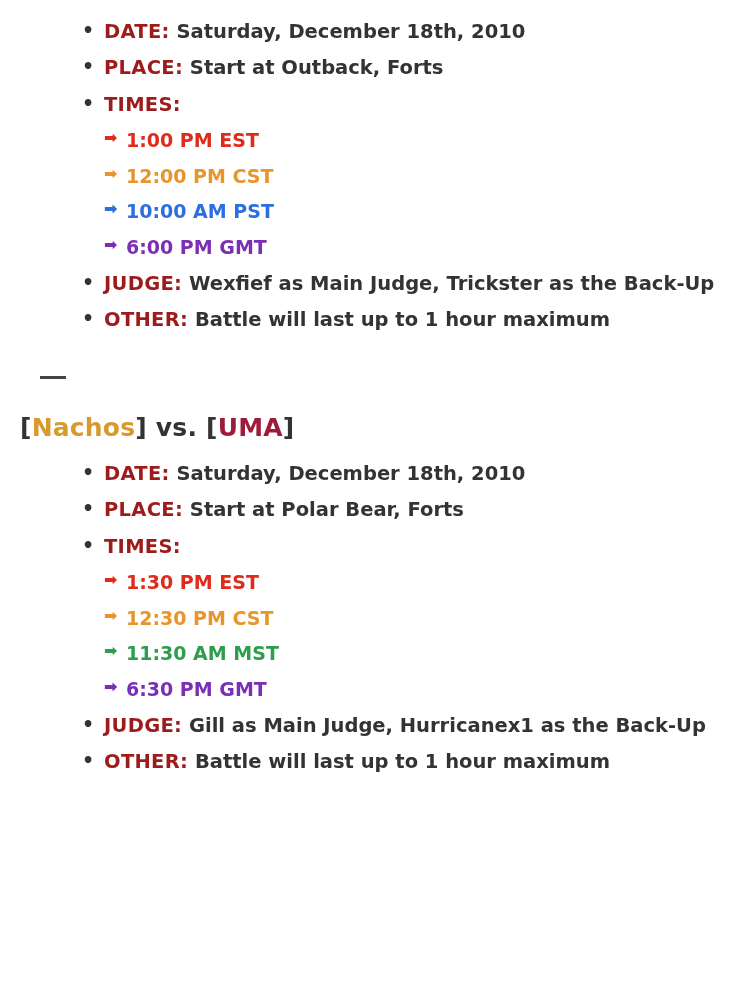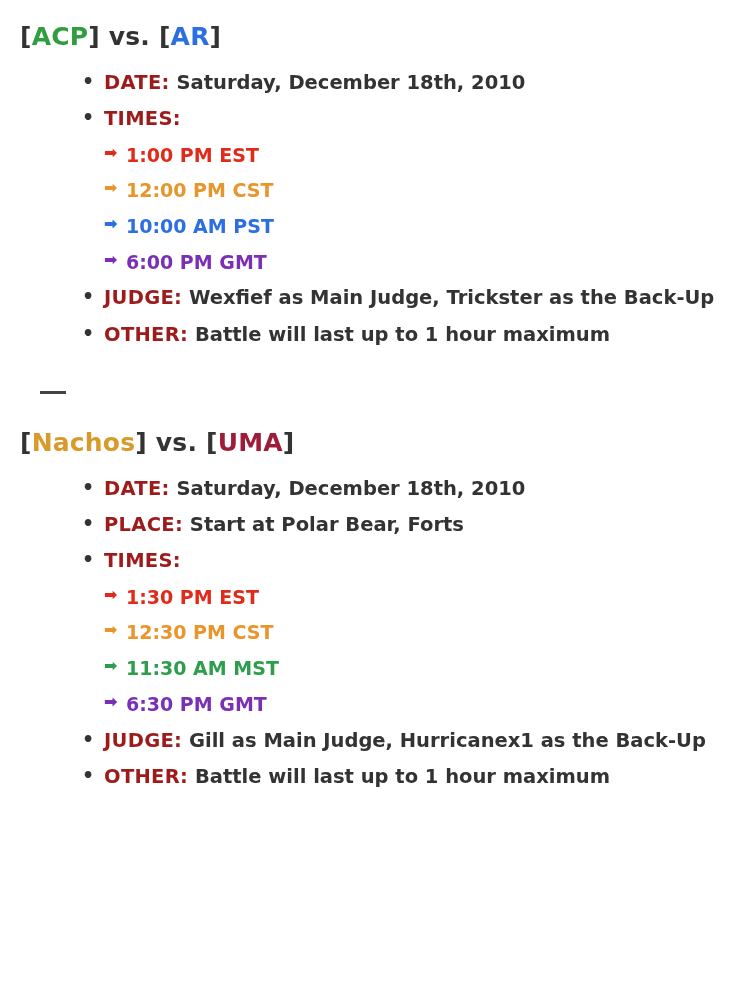--- a/index.html
+++ b/index.html
@@ -90,28 +90,29 @@
   .times-wrap {
     padding-left: 0;
   }
 </style>
 </head>
 <body>
 
 <div class="page">
 
   <div class="match">
-    <div class="match-title">
-      <span>[</span><span class="team" id="m1t1" style="color: rgb(46, 158, 62);">ACP</span><span>] vs. [</span><span class="team" id="m1t2" style="color: rgb(43, 111, 224);">AR</span><span>]</span>
-    </div>
 
     <ul class="details">
       <li class="bulleted">
         <span class="label">DATE:</span>
         <span class="value">Saturday, December 18th, 2010</span>
+      </li>
+      <li class="bulleted">
+        <span class="label">PLACE:</span>
+        <span class="value">Start at Outback, Forts</span>
       </li>
       <li class="bulleted">
         <span class="label">TIMES:</span>
         <ul class="times times-wrap">
           <li id="m1time0" style="color: rgb(224, 43, 27);">
             <span class="arrow">➡</span>
             <span>1:00 PM EST</span>
           </li>
           <li id="m1time1" style="color: rgb(232, 149, 43);">
             <span class="arrow">➡</span>

